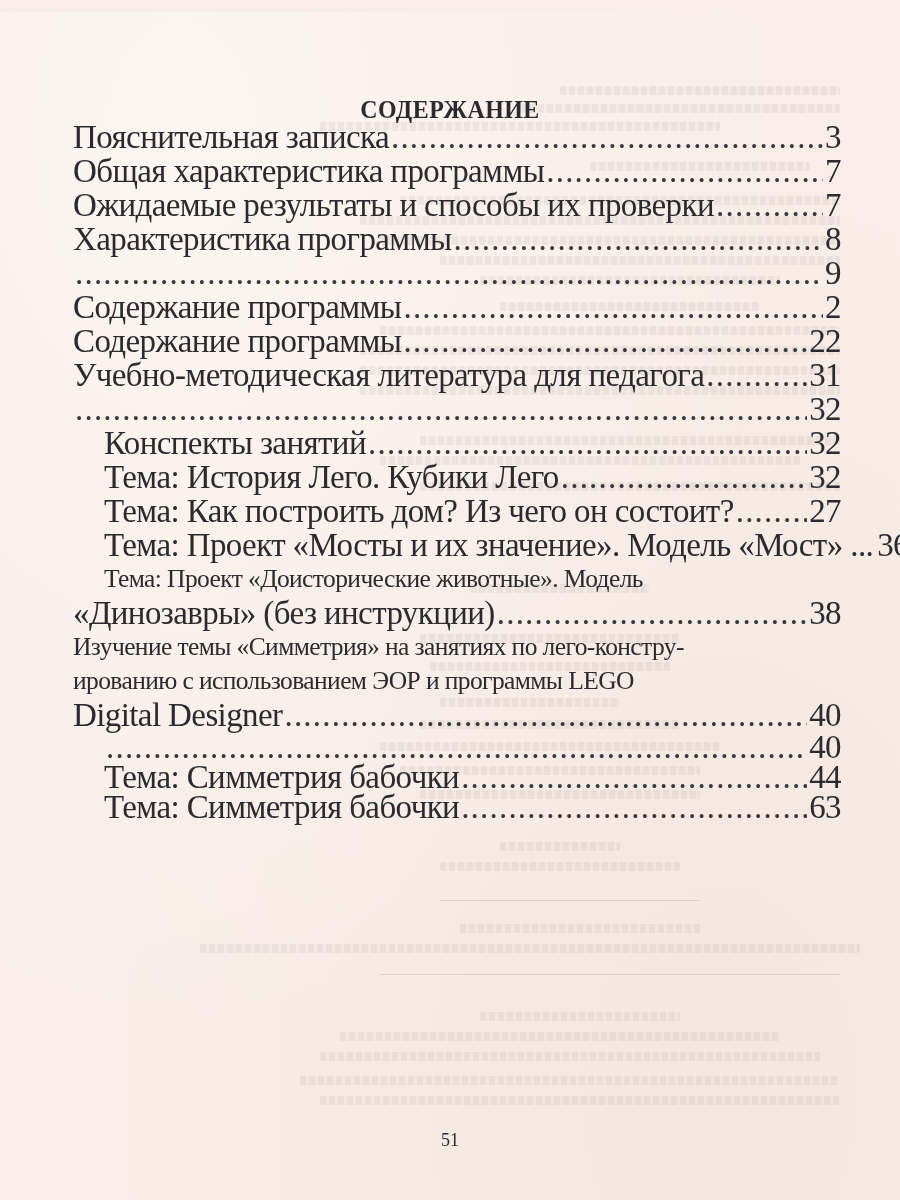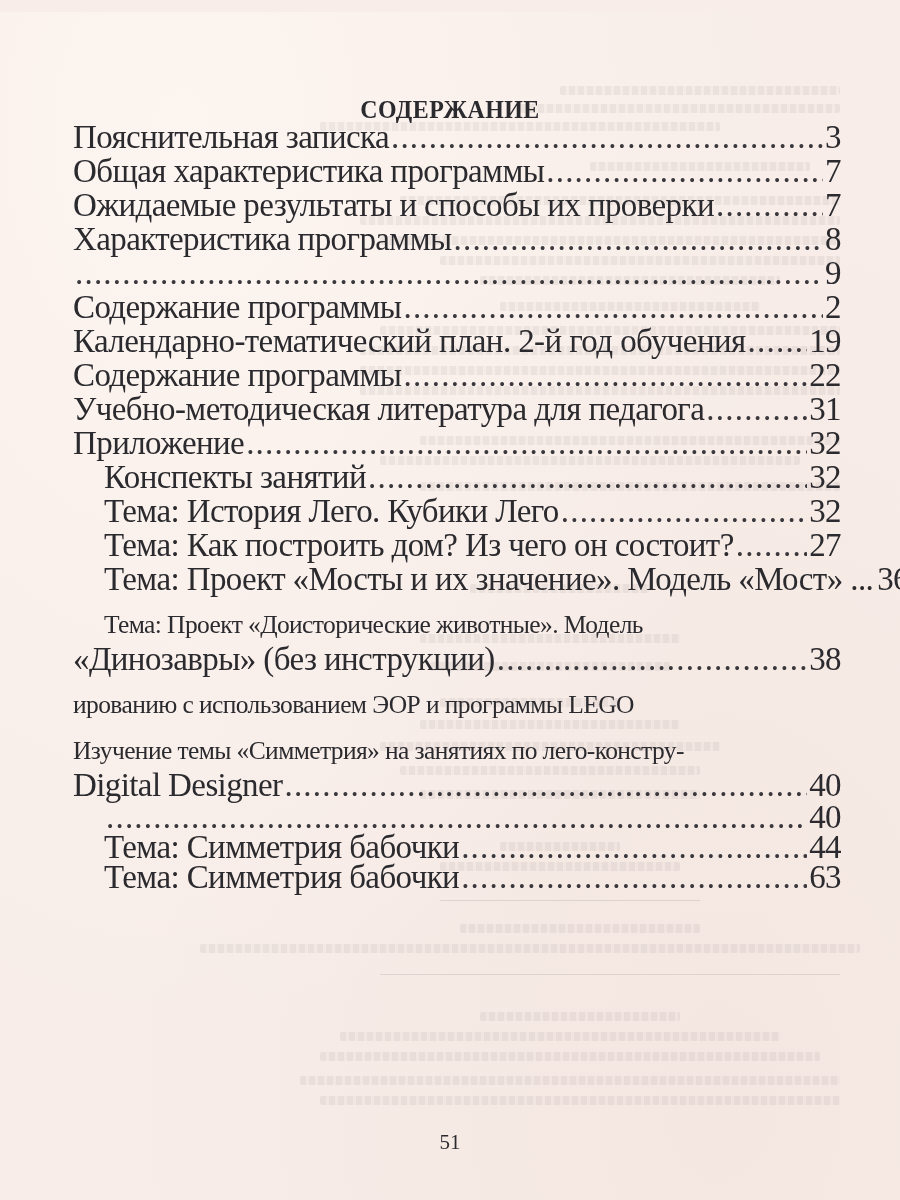--- a/index.html
+++ b/index.html
@@ -78,29 +78,29 @@
     }
     .entry .dots::before {
       content: "....................................................................................................................................................................................................................................";
     }
     .entry .num { flex: 0 0 auto; }
     .multiline {
       font-size: 25.5px;
       letter-spacing: -0.6px;
       line-height: 34px;
     }
-    .multiline .line { height: 34px; white-space: nowrap; margin-top: 12px; }
+    .multiline .line { height: 34px; white-space: nowrap; }
     .multiline.sub .line.first { padding-left: 31px; }
     .pagenum {
       position: absolute;
       top: 1118px;
       left: 0;
       width: 900px;
       text-align: center;
-      font-size: 21px;
+      font-size: 18px;
     }
   </style>
 </head>
 <body>
 
 <div class="page">
 
   <div class="bleed">
     <div class="ln" style="left:560px;top:74px;width:280px;"></div>
     <div class="ln" style="left:520px;top:92px;width:320px;"></div>
@@ -167,36 +167,30 @@
     <div class="entry">
       <span class="dots"></span>
       <span class="num">9</span>
     </div>
     <div class="entry">
       <span class="label">Содержание программы </span>
       <span class="dots"></span>
       <span class="num">2</span>
     </div>
     <div class="entry">
-      <span class="label">Календарно-тематический план. 2-й год обучения</span>
-      <span class="dots"></span>
-      <span class="num">19</span>
-    </div>
-    <div class="entry">
       <span class="label">Содержание программы </span>
       <span class="dots"></span>
       <span class="num">22</span>
     </div>
     <div class="entry">
       <span class="label">Учебно-методическая литература для педагога</span>
       <span class="dots"></span>
       <span class="num">31</span>
     </div>
     <div class="entry">
-      <span class="label">Приложение </span>
       <span class="dots"></span>
       <span class="num">32</span>
     </div>
     <div class="entry sub">
       <span class="label">Конспекты занятий</span>
       <span class="dots"></span>
       <span class="num">32</span>
     </div>
     <div class="entry sub">
       <span class="label">Тема: История Лего. Кубики Лего</span>
@@ -217,22 +211,22 @@
     <div class="multiline sub">
       <div class="line first">Тема: Проект «Доисторические животные». Модель</div>
       <div class="entry">
         <span class="label">«Динозавры» (без инструкции)</span>
         <span class="dots"></span>
         <span class="num">38</span>
       </div>
     </div>
 
     <div class="multiline">
+      <div class="line">Изучение темы «Симметрия» на занятиях по лего-констру-</div>
       <div class="line">ированию с использованием ЭОР и программы LEGO</div>
-      <div class="line">Изучение темы «Симметрия» на занятиях по лего-констру-</div>
       <div class="entry">
         <span class="label">Digital Designer </span>
         <span class="dots"></span>
         <span class="num">40</span>
       </div>
     </div>
 
     <div class="entry sub" style="height:30px;line-height:30px;">
       <span class="dots"></span>
       <span class="num">40</span>

